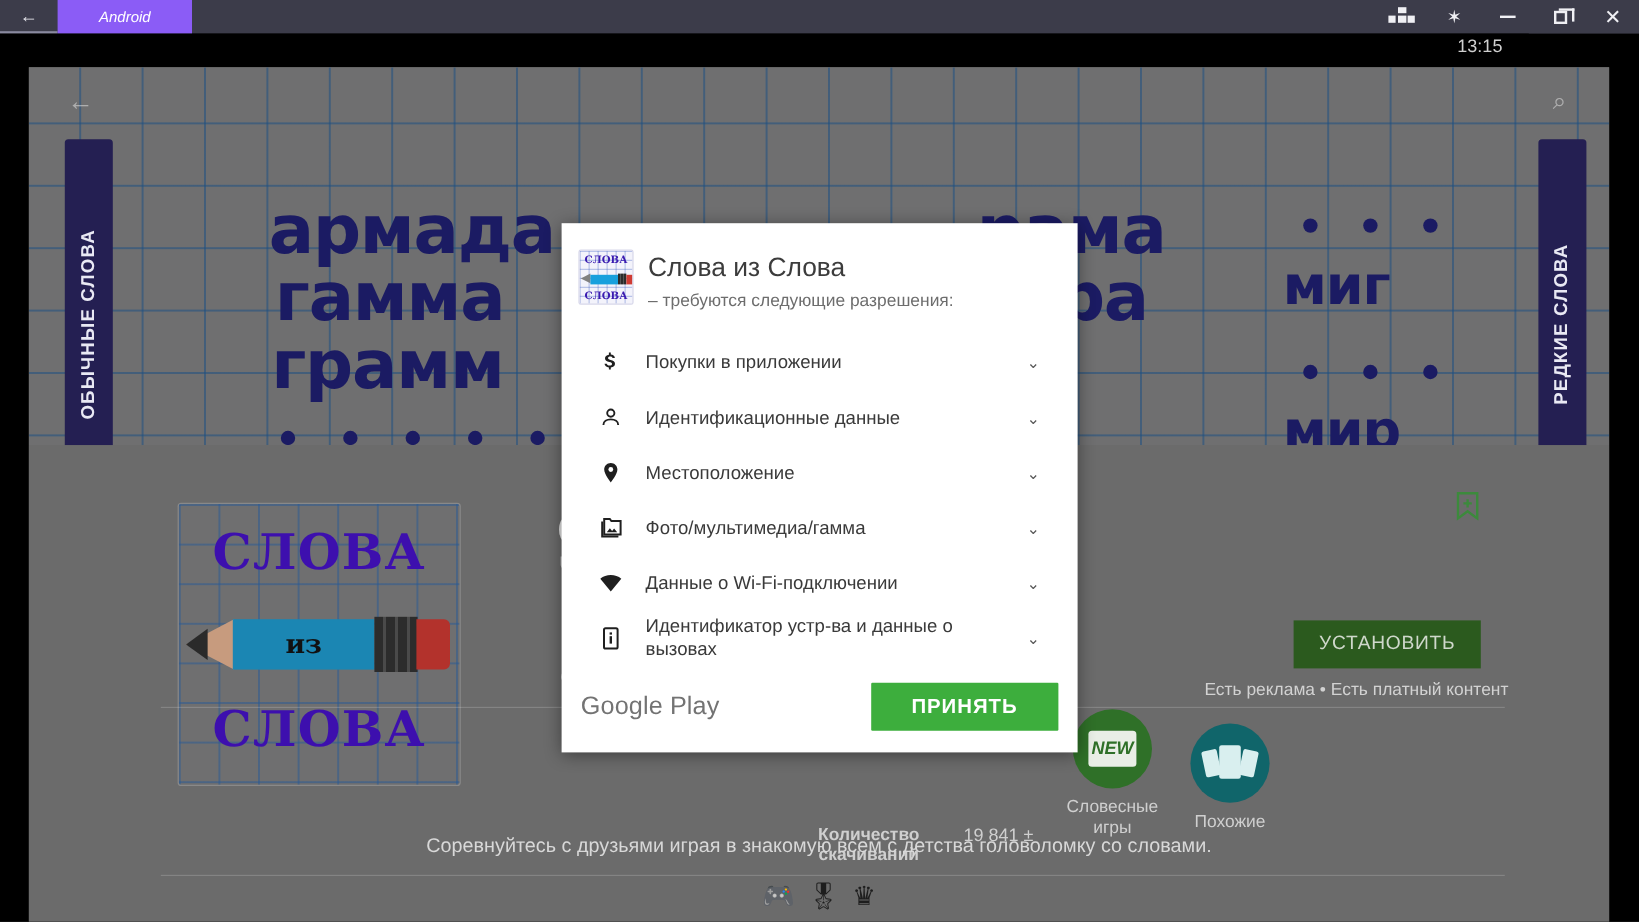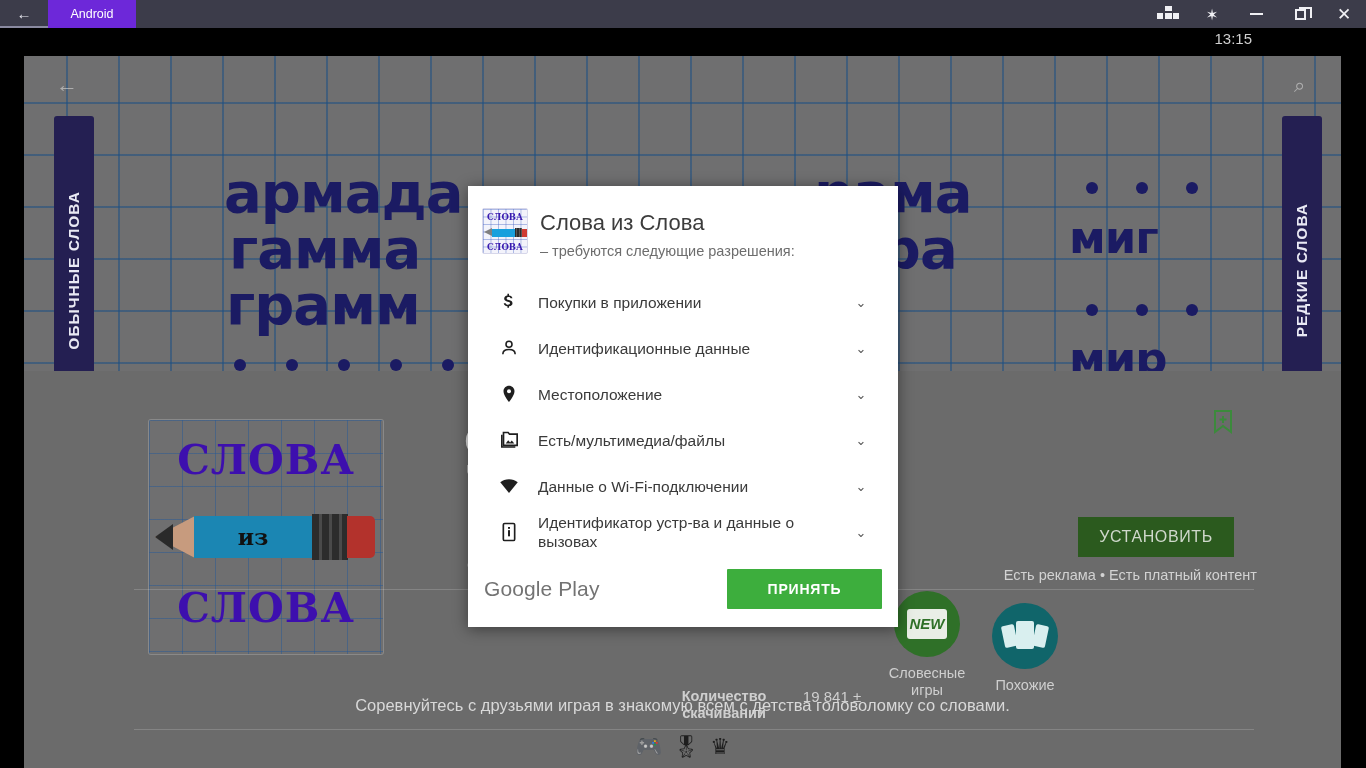--- a/index.html
+++ b/index.html
@@ -17,24 +17,24 @@
     background: #3c3c4a;
     display: flex; align-items: stretch;
   }
   .tb-back {
     width: 48px; height: 28px;
     display: flex; align-items: center; justify-content: center;
     color: #e8e8ef; font-size: 15px;
     border-bottom: 2px solid #8a8aa0;
   }
   .tb-tab {
-    width: 88px; height: 28px;
-    background: #6d28d9;
-    display: flex; align-items: center; justify-content: center;
-    color: #ffffff; font-size: 12.5px;
+    width: 112px; height: 28px;
+    background: #8b5cf6;
+    display: flex; align-items: center; justify-content: center;
+    color: #ffffff; font-size: 12.5px; font-style: italic;
   }
   .tb-spacer { flex: 1; }
   .tb-btn {
     width: 44px; height: 28px;
     display: flex; align-items: center; justify-content: center;
     color: #f0f0f4;
   }
   .dpad { position: relative; width: 22px; height: 16px; }
   .dpad i {
     position: absolute; background: #f0f0f4; display: block;
@@ -338,21 +338,21 @@
 
   .dlg-foot {
     display: flex; align-items: center; justify-content: space-between;
     padding: 10px 16px 18px 16px;
   }
   .gp-logo { font-size: 21px; color: #737373; letter-spacing: .1px; }
   .btn-accept {
     background: #3dae3d; color: #fff;
     padding: 0 34px; height: 40px; min-width: 155px;
     display: flex; align-items: center; justify-content: center;
-    font-size: 14px; font-weight: bold; letter-spacing: .8px;
+    font-size: 17px; font-weight: bold; letter-spacing: .8px;
     border: none; cursor: pointer; border-radius: 1px;
   }
 
   
   .sic { width: 20px; height: 20px; fill: #1f1f1f; display: block; }
 </style>
 </head>
 <body>
 
 <div class="titlebar">
@@ -552,21 +552,21 @@
       </div>
 
       <div class="perm-row">
         <span class="perm-ic">
           <svg class="sic" viewBox="0 0 24 24">
               <path d="M2.4 5.6h2v13.8h15.2v2H2.4z"></path>
               <path d="M5.4 3h5.6l1.6 2h9.2v13.4H5.4z" fill="none" stroke="#1f1f1f" stroke-width="2"></path>
               <path d="M8 16.2l3.1-4 2.2 2.8 2-2.4 3.1 3.6z"></path>
             </svg>
         </span>
-        <span class="perm-label">Есть/мультимедиа/файлы</span>
+        <span class="perm-label">Фото/мультимедиа/гамма</span>
         <span class="perm-chev">⌄</span>
       </div>
 
       <div class="perm-row">
         <span class="perm-ic">
           <svg class="sic" viewBox="0 0 24 24">
               <path d="M1.5 7.5C4.4 5.1 8 3.8 12 3.8s7.6 1.3 10.5 3.7L12 20.4z"></path>
             </svg>
         </span>
         <span class="perm-label">Данные о Wi-Fi-подключении</span>

